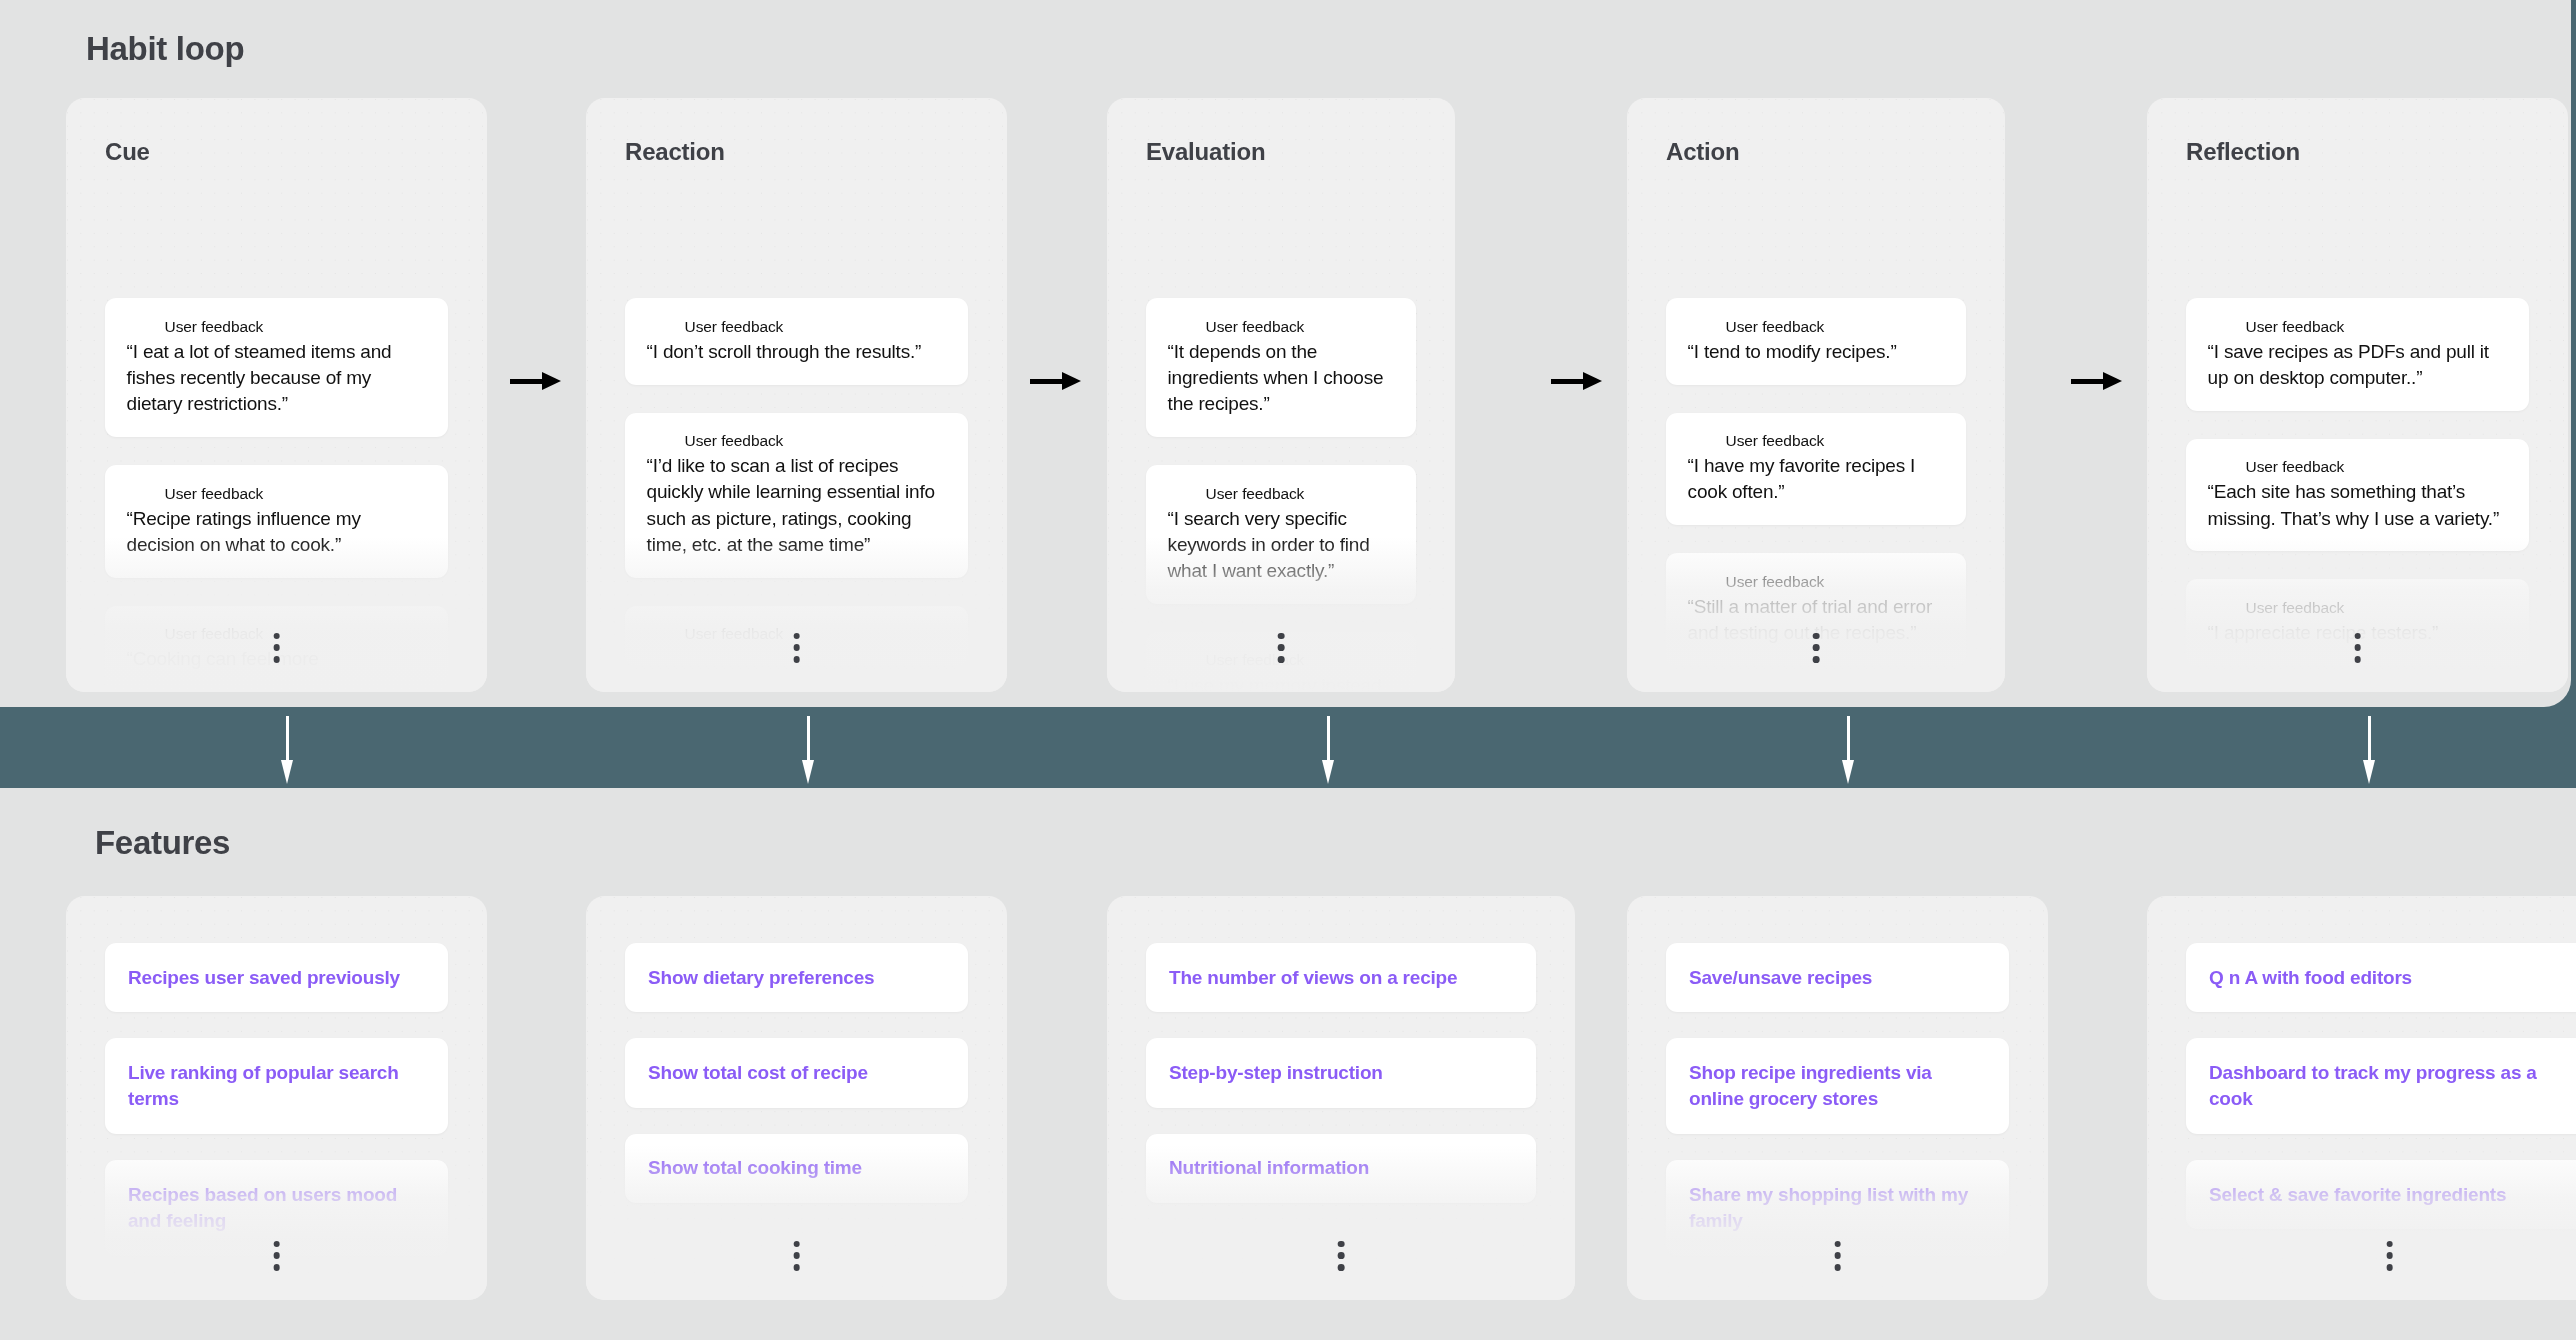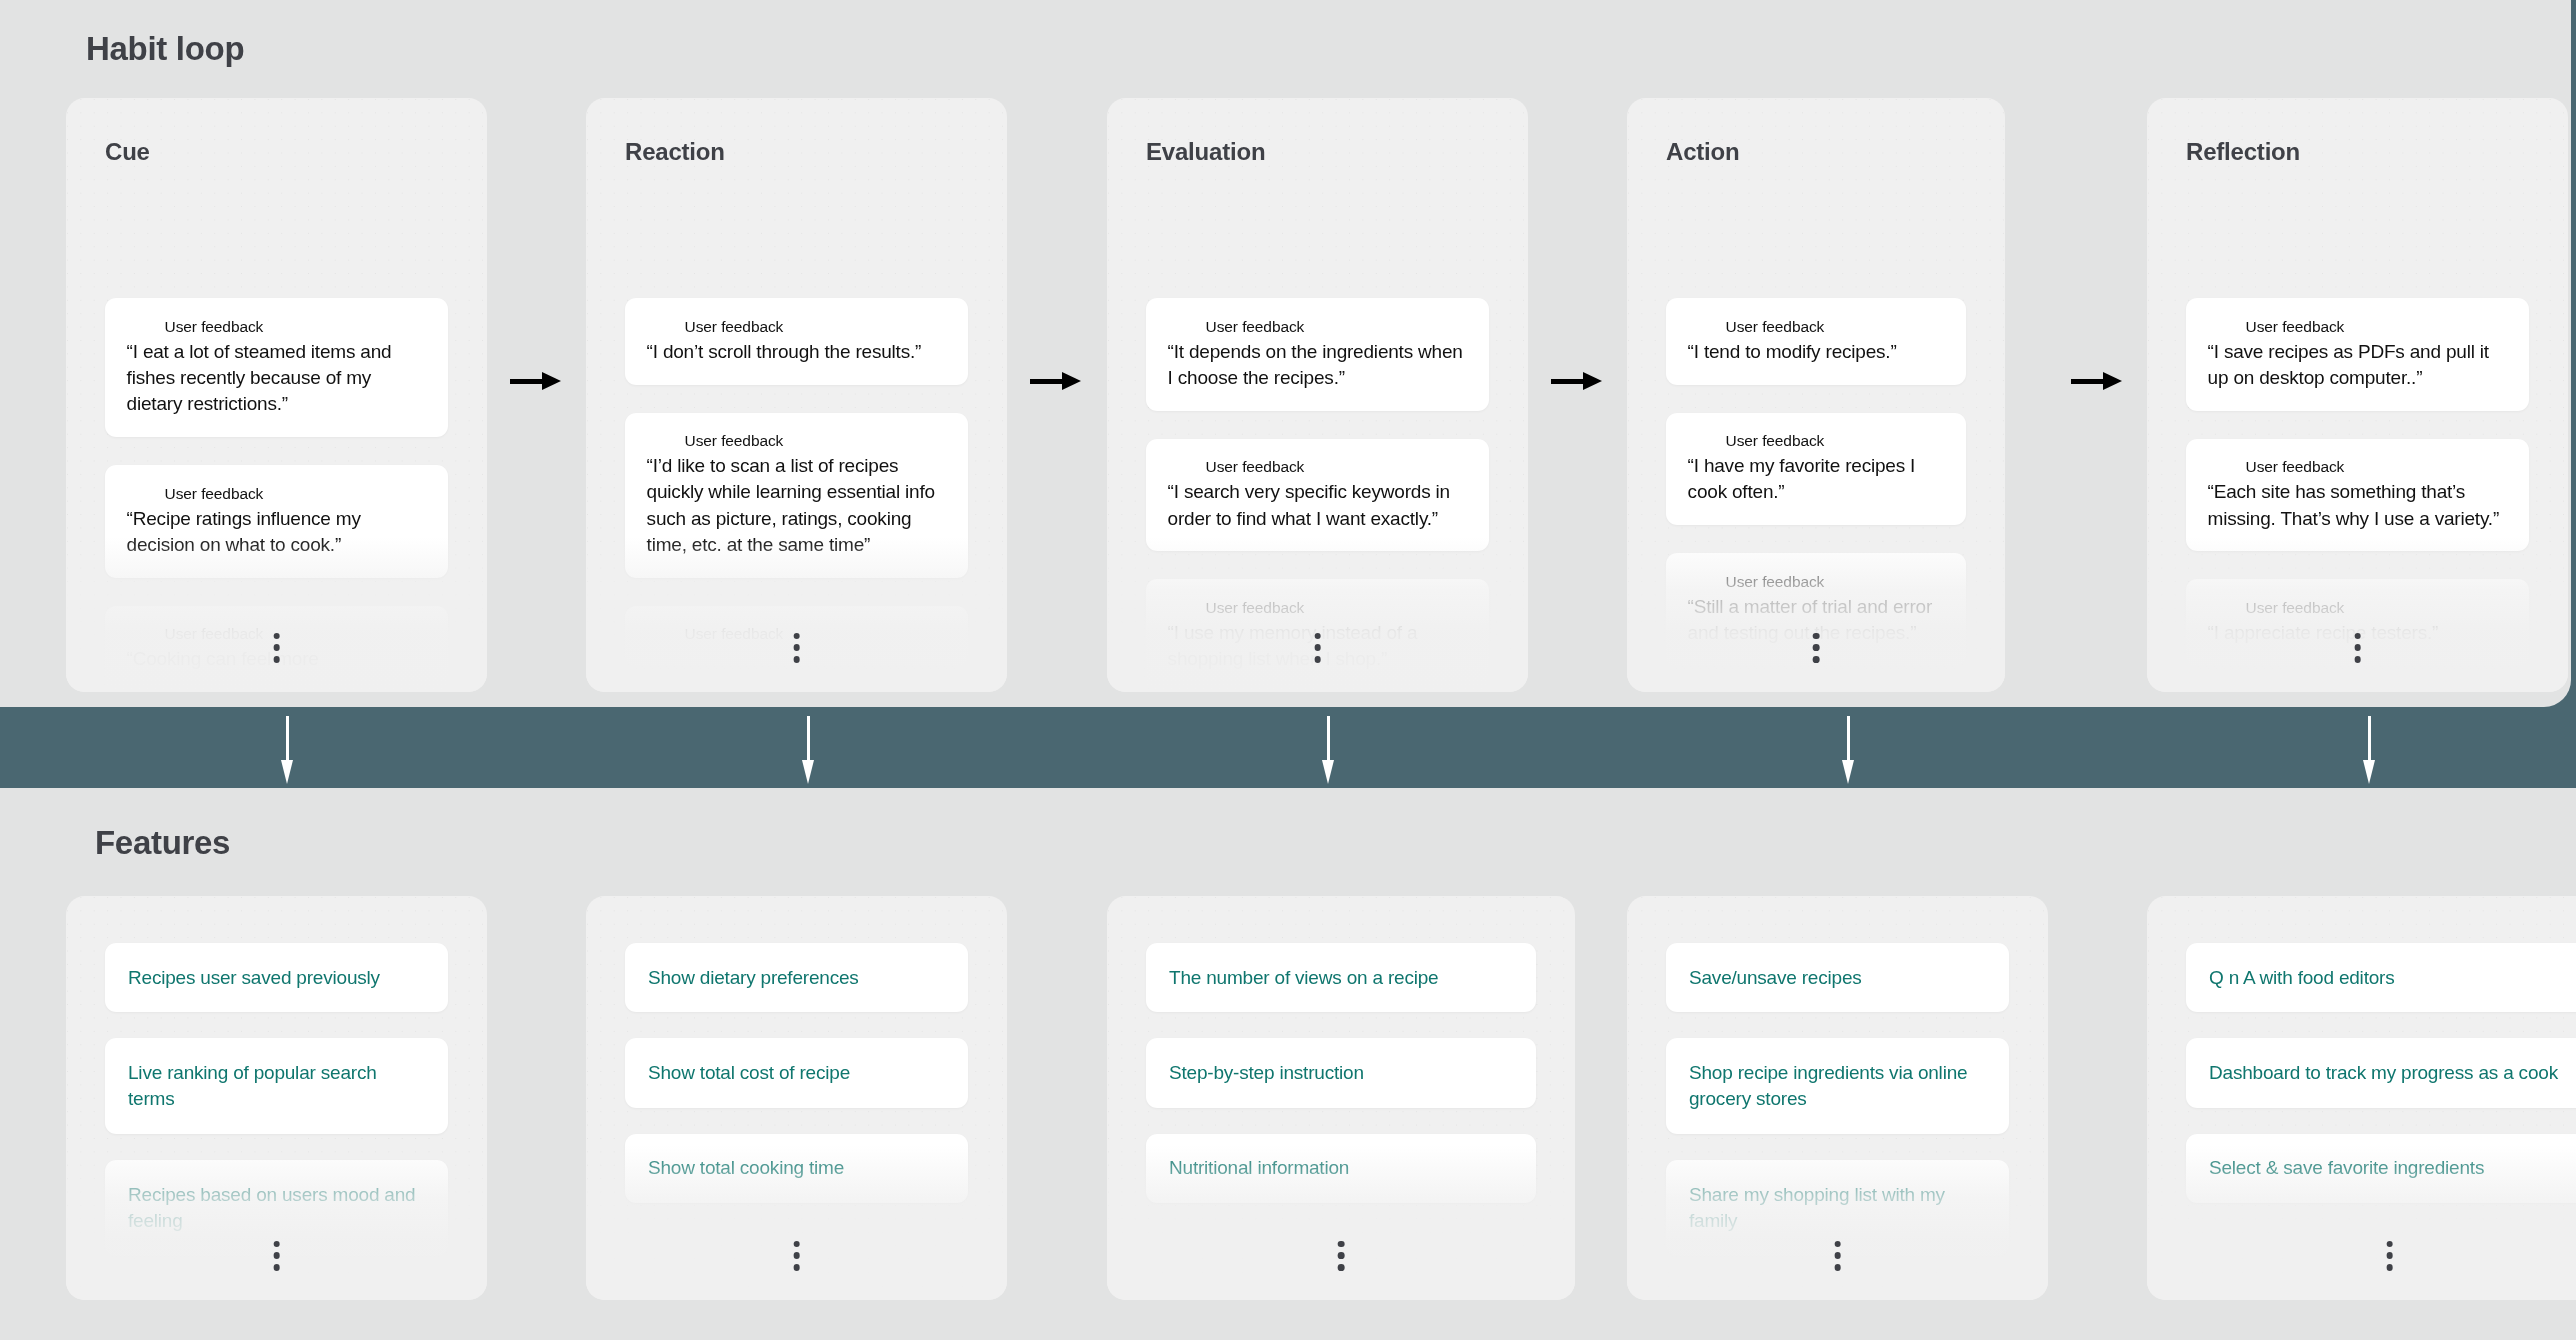--- a/index.html
+++ b/index.html
@@ -155,22 +155,23 @@
     background: #ffffff;
     border-radius: 11.3px;
     padding: 21.6px 23px;
     margin-bottom: 26px;
     box-shadow: 0 1px 2.6px rgba(0,0,0,0.045);
   }
 
   .feature-text {
     font-size: 19px;
     line-height: 1.38;
-    color: #0f766e;
+    color: #8b5cf6;
     letter-spacing: -0.2px;
+    font-weight: bold;
   }
 
   
   .fade-mask {
     position: absolute;
     left: 0;
     bottom: 0;
     width: 100%;
     height: 155px;
     background: linear-gradient(to bottom,
@@ -282,21 +283,21 @@
             <div class="card-quote"></div>
           </div>
         </div>
         <div class="fade-mask"></div>
         <div class="kebab">
           <span></span>
           <span></span>
           <span></span>
         </div>
       </div>
-      <div class="column habit-col" style="left: 1107px; width: 421px;">
+      <div class="column habit-col" style="left: 1107px; width: 348px;">
         <div class="col-title">Evaluation</div>
         <div class="card-stack">
           <div class="card">
             <div class="card-label">User feedback</div>
             <div class="card-quote">“It depends on the ingredients when I choose the recipes.”</div>
           </div>
           <div class="card">
             <div class="card-label">User feedback</div>
             <div class="card-quote">“I search very specific keywords in order to find what I want exactly.”</div>
           </div>

